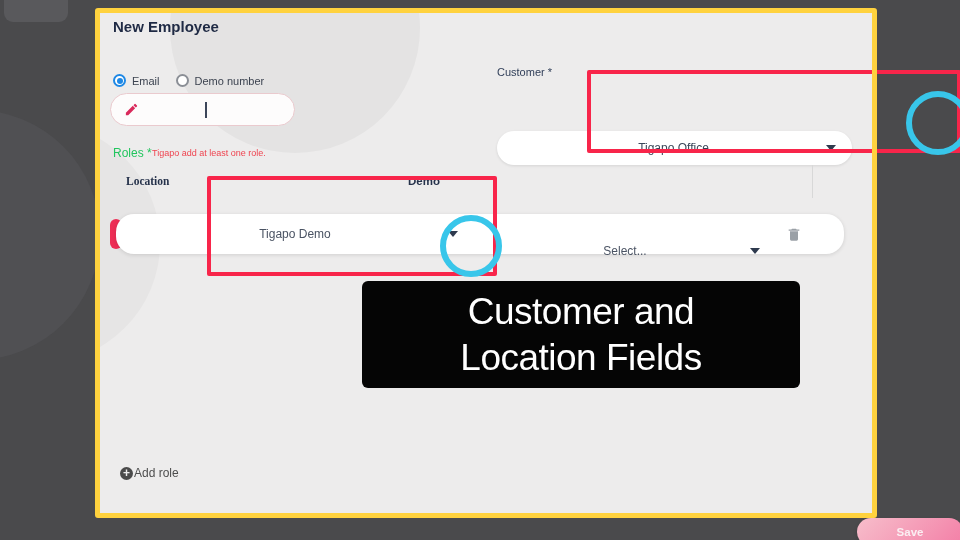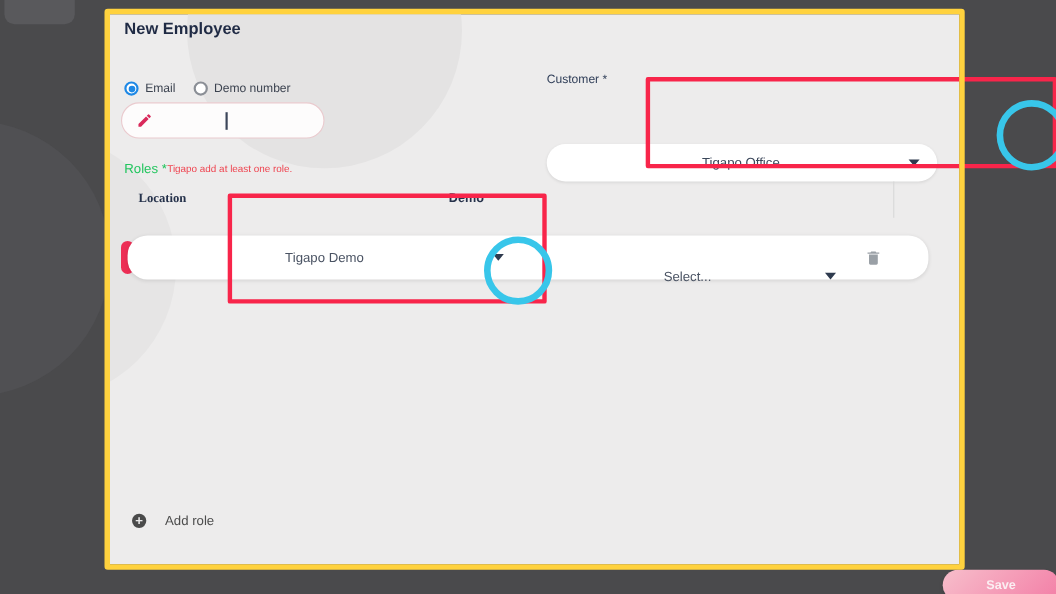--- a/index.html
+++ b/index.html
@@ -65,21 +65,21 @@
     left:6px;top:0;width:728px;height:40px;background:#fff;border-radius:18px;
     box-shadow:0 1px 4px rgba(0,0,0,.12);
     display:flex;align-items:center;
   }
   .loc-select{width:356px;display:flex;align-items:center;padding-left:26px;box-sizing:border-box;cursor:pointer;}
   .loc-select .tri{margin-right:14px;}
   .role-select{width:288px;display:flex;align-items:center;padding-left:28px;box-sizing:border-box;cursor:pointer;margin-top:33px;}
   .sel-text{font-size:12px;color:#4a5363;flex:1;}
   .trash-btn{margin-left:26px;cursor:pointer;display:flex;align-items:center;}
   
-  .add-role{left:20px;top:453px;display:flex;align-items:center;gap:17px;cursor:pointer;}
+  .add-role{left:20px;top:453px;display:flex;align-items:center;gap:1px;cursor:pointer;}
   .plus-circle{width:13px;height:13px;border-radius:50%;background:#4a4a4a;color:#edecec;
     display:flex;align-items:center;justify-content:center;font-size:12px;font-weight:700;line-height:1;}
   .plus-circle::before{content:"+";margin-top:-1px;}
   .add-role-label{font-size:12px;color:#4d4d4d;}
   
   .save-btn{
     left:757px;top:505px;width:106px;height:28px;border-radius:14px;
     background:linear-gradient(135deg,#f7becb 0%,#f37ea6 100%);
     display:flex;align-items:center;justify-content:center;
     z-index:20;cursor:pointer;box-shadow:0 2px 4px rgba(0,0,0,.15);
@@ -172,16 +172,20 @@
 
   <div class="abs save-btn">
     <span class="save-label">Save</span>
   </div>
 
   <div class="abs anno red-box red-box-customer"></div>
   <div class="abs anno red-box red-box-location"></div>
   <div class="abs anno cyan-circle cyan-circle-customer"></div>
   <div class="abs anno cyan-circle cyan-circle-location"></div>
 
+  <div class="abs caption">
+    <div class="caption-line">Customer and</div>
+    <div class="caption-line">Location Fields</div>
+  </div>
 
 </div>
 
 <div class="abs modal-frame"></div>
 
 </body></html>

